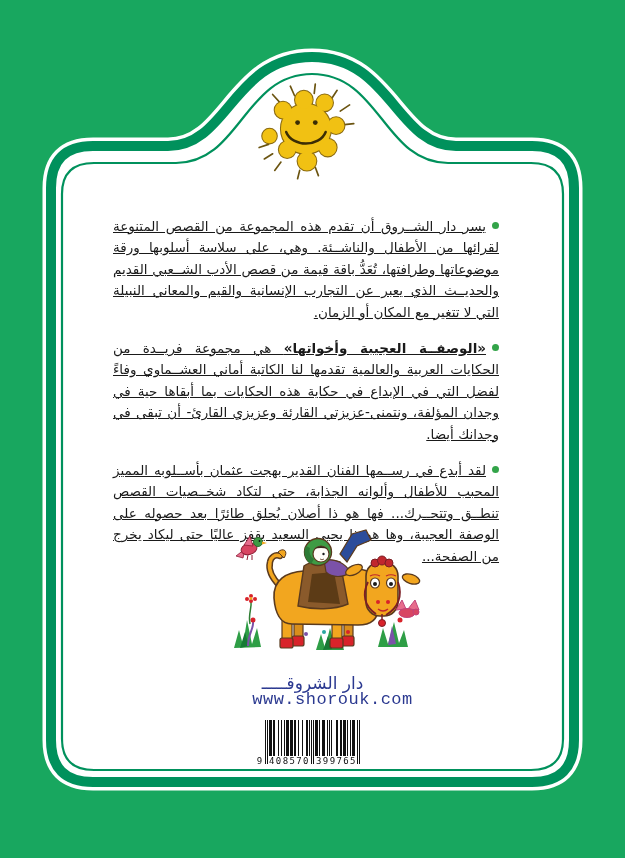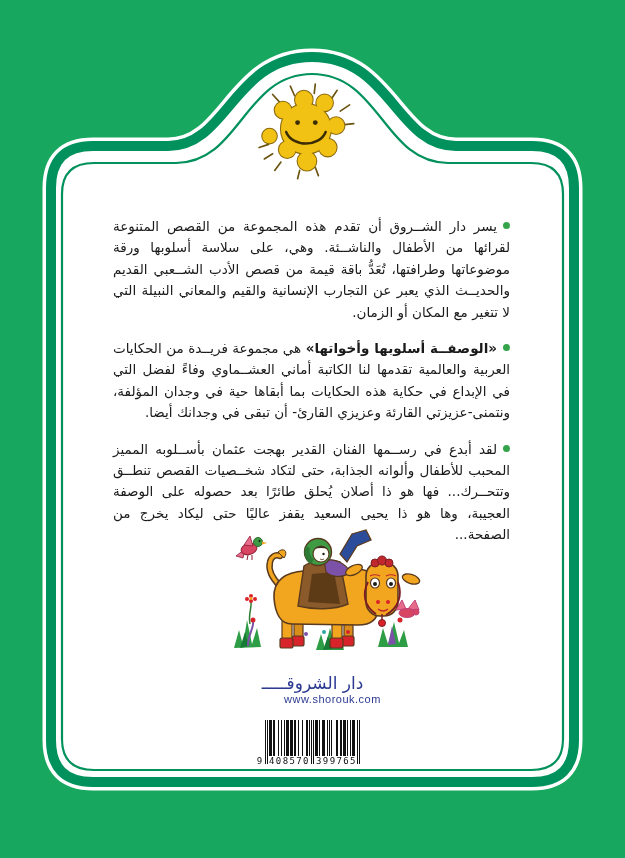--- a/index.html
+++ b/index.html
@@ -17,35 +17,35 @@
     font-family:"DejaVu Sans","Liberation Sans",sans-serif;
   }
   .frame-svg{position:absolute;left:0;top:0;width:625px;height:858px;}
   .sun-svg{position:absolute;left:256px;top:82px;width:104px;height:104px;}
   .blurb{
     position:absolute;right:115px;left:113px;top:216px;
     direction:rtl;text-align:justify;
     color:var(--text-black);
     font-size:13.5px;line-height:21.4px;font-weight:500;
   }
-  .blurb p{margin:0 0 15px 0;}
+  .blurb p{margin:0 11px 15px 0;text-decoration:underline;}
   .blurb b{font-weight:bold;}
   .bullet-dot{
     display:inline-block;width:7px;height:7px;border-radius:50%;
     background:var(--bullet-green);margin-left:6px;transform:translateY(-2px);
   }
   .cow-svg{position:absolute;left:228px;top:516px;width:202px;height:140px;}
   .publisher{position:absolute;left:0;right:0;top:673px;text-align:center;color:var(--logo-blue);}
   .publisher .logo{
     font-size:17px;font-weight:normal;line-height:20px;direction:rtl;
     font-family:"DejaVu Sans","Liberation Sans",sans-serif;
   }
   .publisher .url{
-    font-size:11px;line-height:13px;letter-spacing:0.5px;
-    font-family:Liberation Sans, sans-serif;
+    font-size:17px;line-height:13px;letter-spacing:0.5px;
+    font-family:Liberation Mono, monospace;
     padding-left:40px;
   }
   .barcode{position:absolute;left:253px;top:720px;width:120px;height:50px;}
   .barcode svg{position:absolute;left:12px;top:0;}
   .barcode .digits{
     position:absolute;top:36px;left:0;width:120px;height:11px;
     font-family:"DejaVu Sans Mono","Liberation Mono",monospace;
     font-size:9px;color:#111;line-height:11px;
   }
   .digits .d-first{position:absolute;left:2px;width:9px;text-align:center;}
@@ -101,21 +101,21 @@
     </g>
     <g>
       <circle cx="40" cy="39" r="2.3" fill="#3b2d05"></circle>
       <circle cx="57" cy="39" r="2.3" fill="#3b2d05"></circle>
       <path d="M29,48 C35,63 61,63 67,48" fill="none" stroke="#3b2d05" stroke-width="2.4" stroke-linecap="round"></path>
     </g>
   </svg>
 
   <div class="blurb">
     <p><span class="bullet-dot"></span><span>يسر دار الشــروق أن تقدم هذه المجموعة من القصص المتنوعة لقرائها من الأطفال والناشــئة. وهي، على سلاسة أسلوبها ورقة موضوعاتها وطرافتها، تُعَدُّ باقة قيمة من قصص الأدب الشــعبي القديم والحديــث الذي يعبر عن التجارب الإنسانية والقيم والمعاني النبيلة التي لا تتغير مع المكان أو الزمان.</span></p>
-    <p><span class="bullet-dot"></span><b>«الوصفــة أسلوبها وأخواتها»</b><span> هي مجموعة فريــدة من الحكايات العربية والعالمية تقدمها لنا الكاتبة أماني العشــماوي وفاءً لفضل التي في الإبداع في حكاية هذه الحكايات بما أبقاها حية في وجدان المؤلفة، ونتمنى-عزيزتي القارئة وعزيزي القارئ- أن تبقى في وجدانك أيضا.</span></p>
+    <p><span class="bullet-dot"></span><b>«الوصفــة العجيبة وأخواتها»</b><span> هي مجموعة فريــدة من الحكايات العربية والعالمية تقدمها لنا الكاتبة أماني العشــماوي وفاءً لفضل التي في الإبداع في حكاية هذه الحكايات بما أبقاها حية في وجدان المؤلفة، ونتمنى-عزيزتي القارئة وعزيزي القارئ- أن تبقى في وجدانك أيضا.</span></p>
     <p><span class="bullet-dot"></span><span>لقد أبدع في رســمها الفنان القدير بهجت عثمان بأســلوبه المميز المحبب للأطفال وألوانه الجذابة، حتى لتكاد شخــصيات القصص تنطــق وتتحــرك... فها هو ذا أصلان يُحلق طائرًا بعد حصوله على الوصفة العجيبة، وها هو ذا يحيى السعيد يقفز عاليًا حتى ليكاد يخرج من الصفحة...</span></p>
   </div>
 
   <svg class="cow-svg" viewBox="0 0 202 140" xmlns="http://www.w3.org/2000/svg">
 
     <g>
       <path d="M6,132 L11,114 L15,129 L19,104 L24,128 L29,112 L33,131 Z" fill="#2E9E46"></path>
       <path d="M12,132 L17,116 L21,130 Z" fill="#177A35"></path>
       <path d="M20,130 C20,118 26,112 25,106" stroke="#7B52A8" stroke-width="2" fill="none"></path>
       <circle cx="25" cy="104" r="2.5" fill="#D8232A"></circle>

